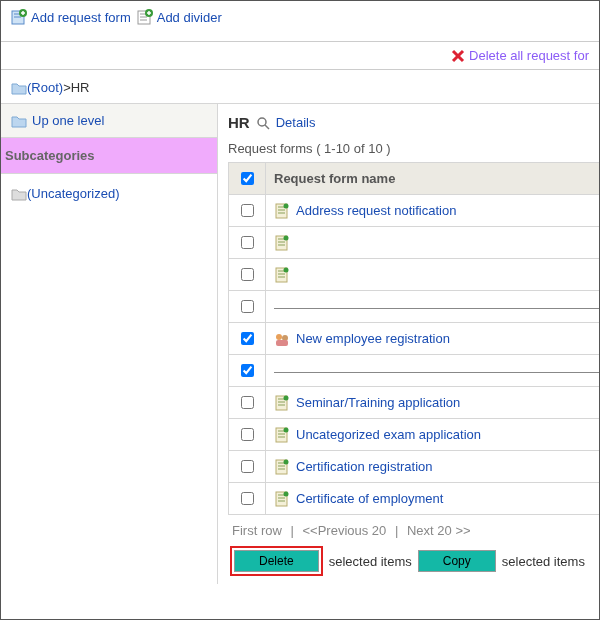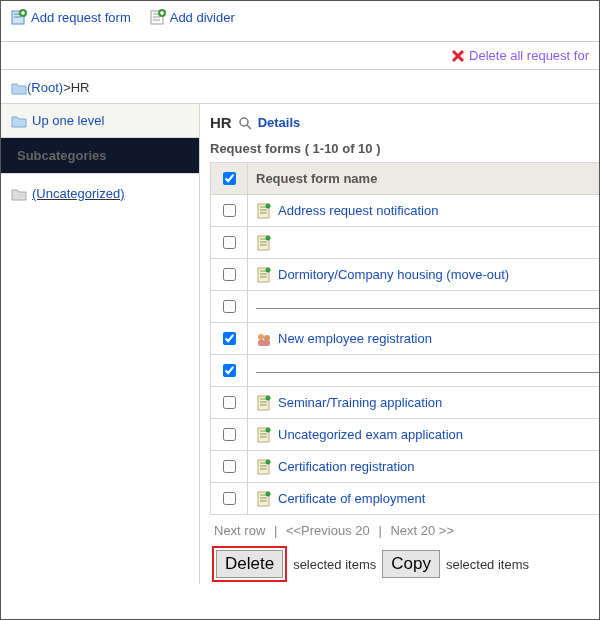--- a/index.html
+++ b/index.html
@@ -17,59 +17,59 @@
     overflow: hidden;
     position: relative;
   }
   .pad { padding: 8px 10px; }
   h1 {
     font-size: 17px;
     font-weight: bold;
     margin: 4px 0 10px 0;
   }
   a { color: #1a4db3; text-decoration: none; cursor: pointer; }
-  .toolbar { display: flex; gap: 19px; margin-bottom: 8px; }
+  .toolbar { display: flex; gap: 6px; margin-bottom: 8px; }
   .toolbar .tool { display: flex; align-items: center; gap: 4px; }
   .icon { display: inline-flex; align-items: center; justify-content: center; }
   .hr-light { border: none; border-top: 1px solid #ccc; margin: 0; }
   .delete-all-row {
     display: flex;
     justify-content: flex-end;
     padding: 6px 10px;
   }
   .delete-all { display: flex; align-items: center; gap: 4px; color: #8b5cf6; }
   .breadcrumb { padding: 10px 10px 8px 10px; display: flex; align-items: center; }
   .breadcrumb .current { color: #333; }
   .main { display: flex; border-top: 1px solid #d6d6d6; }
   .sidebar {
-    width: 199px;
+    width: 217px;
     border-right: 1px solid #d6d6d6;
     min-height: 480px;
   }
   .sidebar-row {
     padding: 9px 10px;
     background: #f5f5f2;
     border-bottom: 1px solid #d6d6d6;
     display: flex; align-items: center; gap: 5px;
   }
   .sidebar-header {
-    padding: 10px 16px;
+    padding: 10px 4px;
     font-weight: bold;
     color: #666;
-    background: #0f172a;
+    background: #f0abfc;
     border-bottom: 1px solid #d6d6d6;
   }
   .sidebar-cat {
     padding: 12px 10px;
-    display: flex; align-items: center; gap: 5px; text-decoration: underline;
+    display: flex; align-items: center; 
   }
   .content { flex: 1; padding: 10px 0 0 10px; overflow: hidden; }
   .content-title { font-weight: bold; display: flex; align-items: center; gap: 6px; margin-bottom: 10px; }
   .content-title .hr-label { font-size: 15px; }
-  .list-header { font-weight: bold; color: #555; margin-bottom: 6px; }
+  .list-header { font-weight: normal; color: #555; margin-bottom: 6px; }
   table.grid { border-collapse: collapse; width: 410px; }
   table.grid th, table.grid td {
     border: 1px solid #d6d6d6;
     padding: 6px 8px;
     text-align: left;
     vertical-align: middle;
     background: #fff;
   }
   table.grid th {
     background: #eceae3;
@@ -82,23 +82,23 @@
     border-top: 1px solid #888;
     margin-top: 3px;
     height: 1px;
     width: 380px;
   }
   .pager { color: #888; padding: 8px 0 6px 4px; }
   .pager .sep { padding: 0 5px; }
   .actions { padding: 2px 0 0 2px; display: flex; align-items: center; gap: 6px; }
   .btn {
     font-family: inherit;
-    font-size: 17px;
-    padding: 3px 8px;
-    background: #e5e5e5;
+    font-size: 12px;
+    padding: 3px 24px;
+    background: #14b8a6;
     border: 1px solid #999;
     cursor: pointer;
   }
   .highlight-box {
     border: 2.5px solid #e02020;
     padding: 2px;
     display: inline-flex;
   }
   
   svg { display: block; }
@@ -190,21 +190,21 @@
 
     <div class="content">
       <div class="content-title">
         <span class="hr-label">HR</span>
         <span class="icon">
           <svg width="14" height="14">
               <circle cx="6" cy="6" r="4" fill="none" stroke="#777" stroke-width="1.5"></circle>
               <line x1="9" y1="9" x2="13" y2="13" stroke="#777" stroke-width="1.5"></line>
             </svg>
         </span>
-        <a style="font-weight:bold">Details</a>
+        <a style="font-weight:normal">Details</a>
       </div>
 
       <div class="list-header">Request forms ( 1-10 of 10 )</div>
 
       <table class="grid">
         <thead>
           <tr>
             <th class="chk-col">
               <input type="checkbox" checked="" style="">
             </th>
@@ -251,21 +251,20 @@
                 <div class="row-name">
                   <span class="icon">
                     <svg width="16" height="16">
                       <rect x="2" y="1" width="11" height="14" fill="#f4f0d8" stroke="#b8ad70"></rect>
                       <line x1="4" y1="4" x2="11" y2="4" stroke="#8aa05a"></line>
                       <line x1="4" y1="7" x2="11" y2="7" stroke="#8aa05a"></line>
                       <line x1="4" y1="10" x2="11" y2="10" stroke="#8aa05a"></line>
                       <circle cx="12" cy="3" r="2.5" fill="#3a9b3a"></circle>
                     </svg>
                   </span>
-                  <a>Dormitory/Company housing (move-out)</a>
                 </div>
               </td>
             </tr>
             <tr>
               <td class="chk-col"><input type="checkbox" style=""></td>
               <td>
                 <div class="blankline"></div>
               </td>
             </tr>
             <tr>
@@ -354,21 +353,21 @@
                     </svg>
                   </span>
                   <a>Certificate of employment</a>
                 </div>
               </td>
             </tr>
           </tbody>
       </table>
 
       <div class="pager">
-        <span>Next row</span>
+        <span>First row</span>
         <span class="sep">|</span>
         <span>&lt;&lt;Previous 20</span>
         <span class="sep">|</span>
         <span>Next 20 &gt;&gt;</span>
       </div>
 
       <div class="actions">
         <span class="highlight-box">
           <button class="btn">Delete</button>
         </span>

